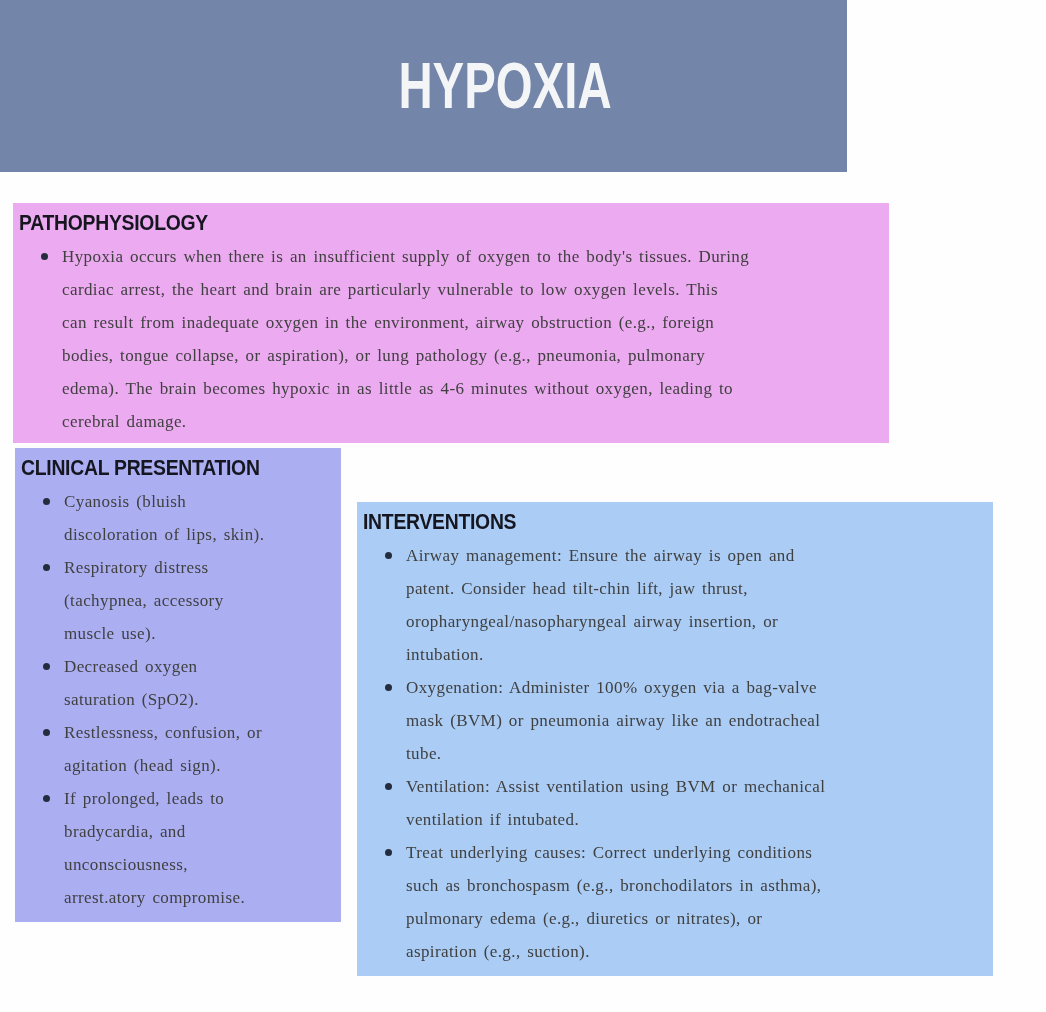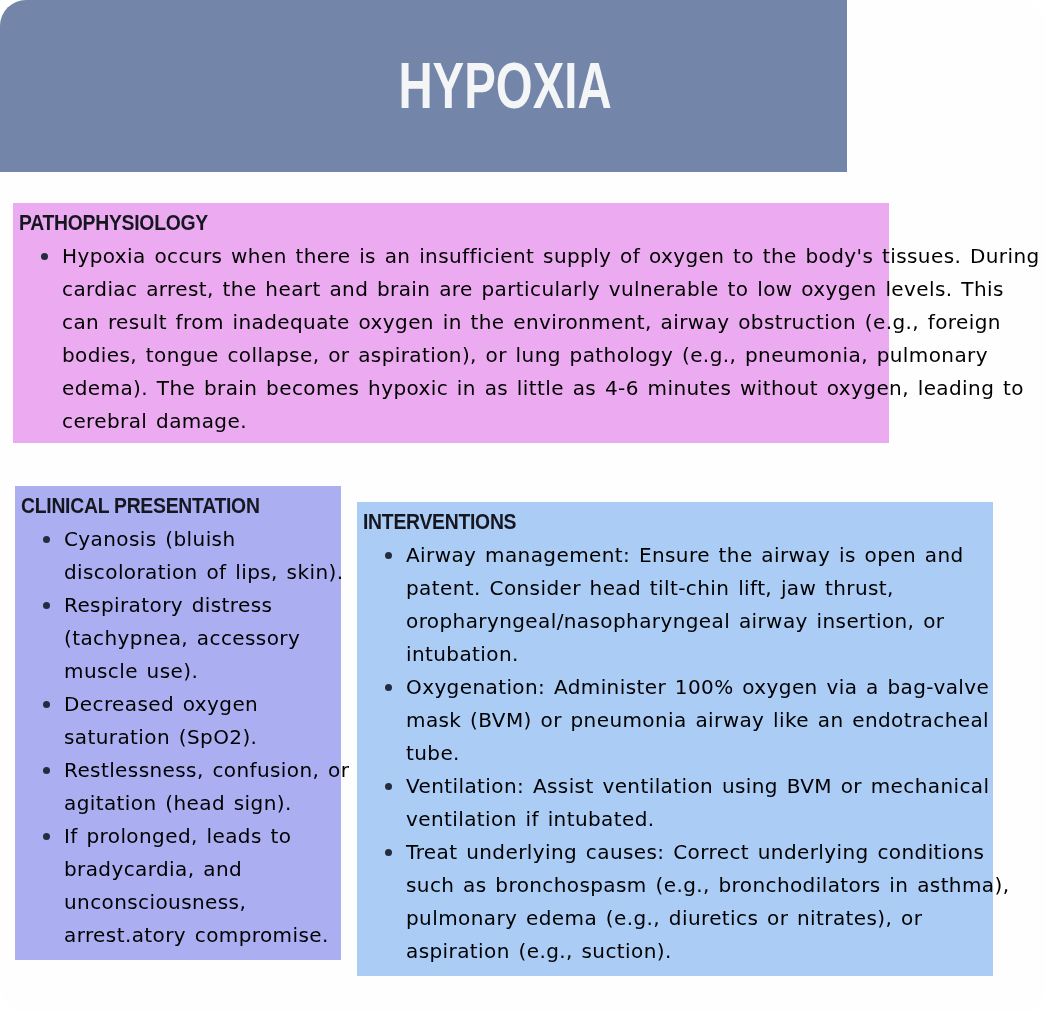--- a/index.html
+++ b/index.html
@@ -1,50 +1,50 @@
 <!DOCTYPE html>
 <html><head>
 <meta charset="utf-8">
 <style>
   html,body{margin:0;padding:0;background:#ffffff;}
   .page{
     position:relative;width:1046px;height:1012px;background:#fefefe;
-    font-family:"DejaVu Sans",sans-serif;overflow:hidden;border-radius:26px;
+    font-family:"DejaVu Sans",sans-serif;overflow:hidden;
   }
   
   .header-bar{
     position:absolute;left:0;top:0;width:847px;height:172px;background:#7385a9;
   }
   .title{
     position:absolute;left:85px;top:36px;width:840px;margin:0;text-align:center;
     font-family:"Liberation Sans","DejaVu Sans",sans-serif;
     font-size:64px;font-weight:800;color:#f4f5f7;letter-spacing:0px;
     transform:scaleX(0.74);transform-origin:center top;line-height:100px;
   }
   
   .box{position:absolute;box-sizing:border-box;}
   .box.pink{left:13px;top:203px;width:876px;height:240px;background:#ecaaf0;}
-  .box.purple{left:15px;top:486px;width:326px;height:474px;background:#abaff2;}
+  .box.purple{left:15px;top:448px;width:326px;height:474px;background:#abaff2;}
   .box.blue{left:357px;top:462px;width:636px;height:474px;background:#aaccf5;margin-top:40px;}
   .box h2{
     margin:7px 0 0 6px;
     font-family:"Liberation Sans","DejaVu Sans",sans-serif;
     font-size:22px;font-weight:800;color:#15161f;letter-spacing:-0.3px;
     transform:scaleX(0.88);transform-origin:left center;line-height:26px;
     white-space:nowrap;
   }
   .list{margin-top:4px;padding-left:28px;}
   .item{position:relative;padding-left:21px;}
   .item::before{
     content:'';position:absolute;left:0;top:13px;width:7px;height:7px;
     border-radius:50%;background:#242c3e;
   }
   .line{
     white-space:nowrap;height:33px;line-height:33px;
-    font-size:20px;color:#000000;letter-spacing:0.4px;word-spacing:2px;
+    font-size:17px;color:#404040;letter-spacing:0.4px;word-spacing:2px;font-family:Liberation Serif, serif;
   }
 </style>
 </head>
 <body>
 
 <div class="page">
 
   <div class="header-bar">
     <h1 class="title">HYPOXIA</h1>
   </div>

